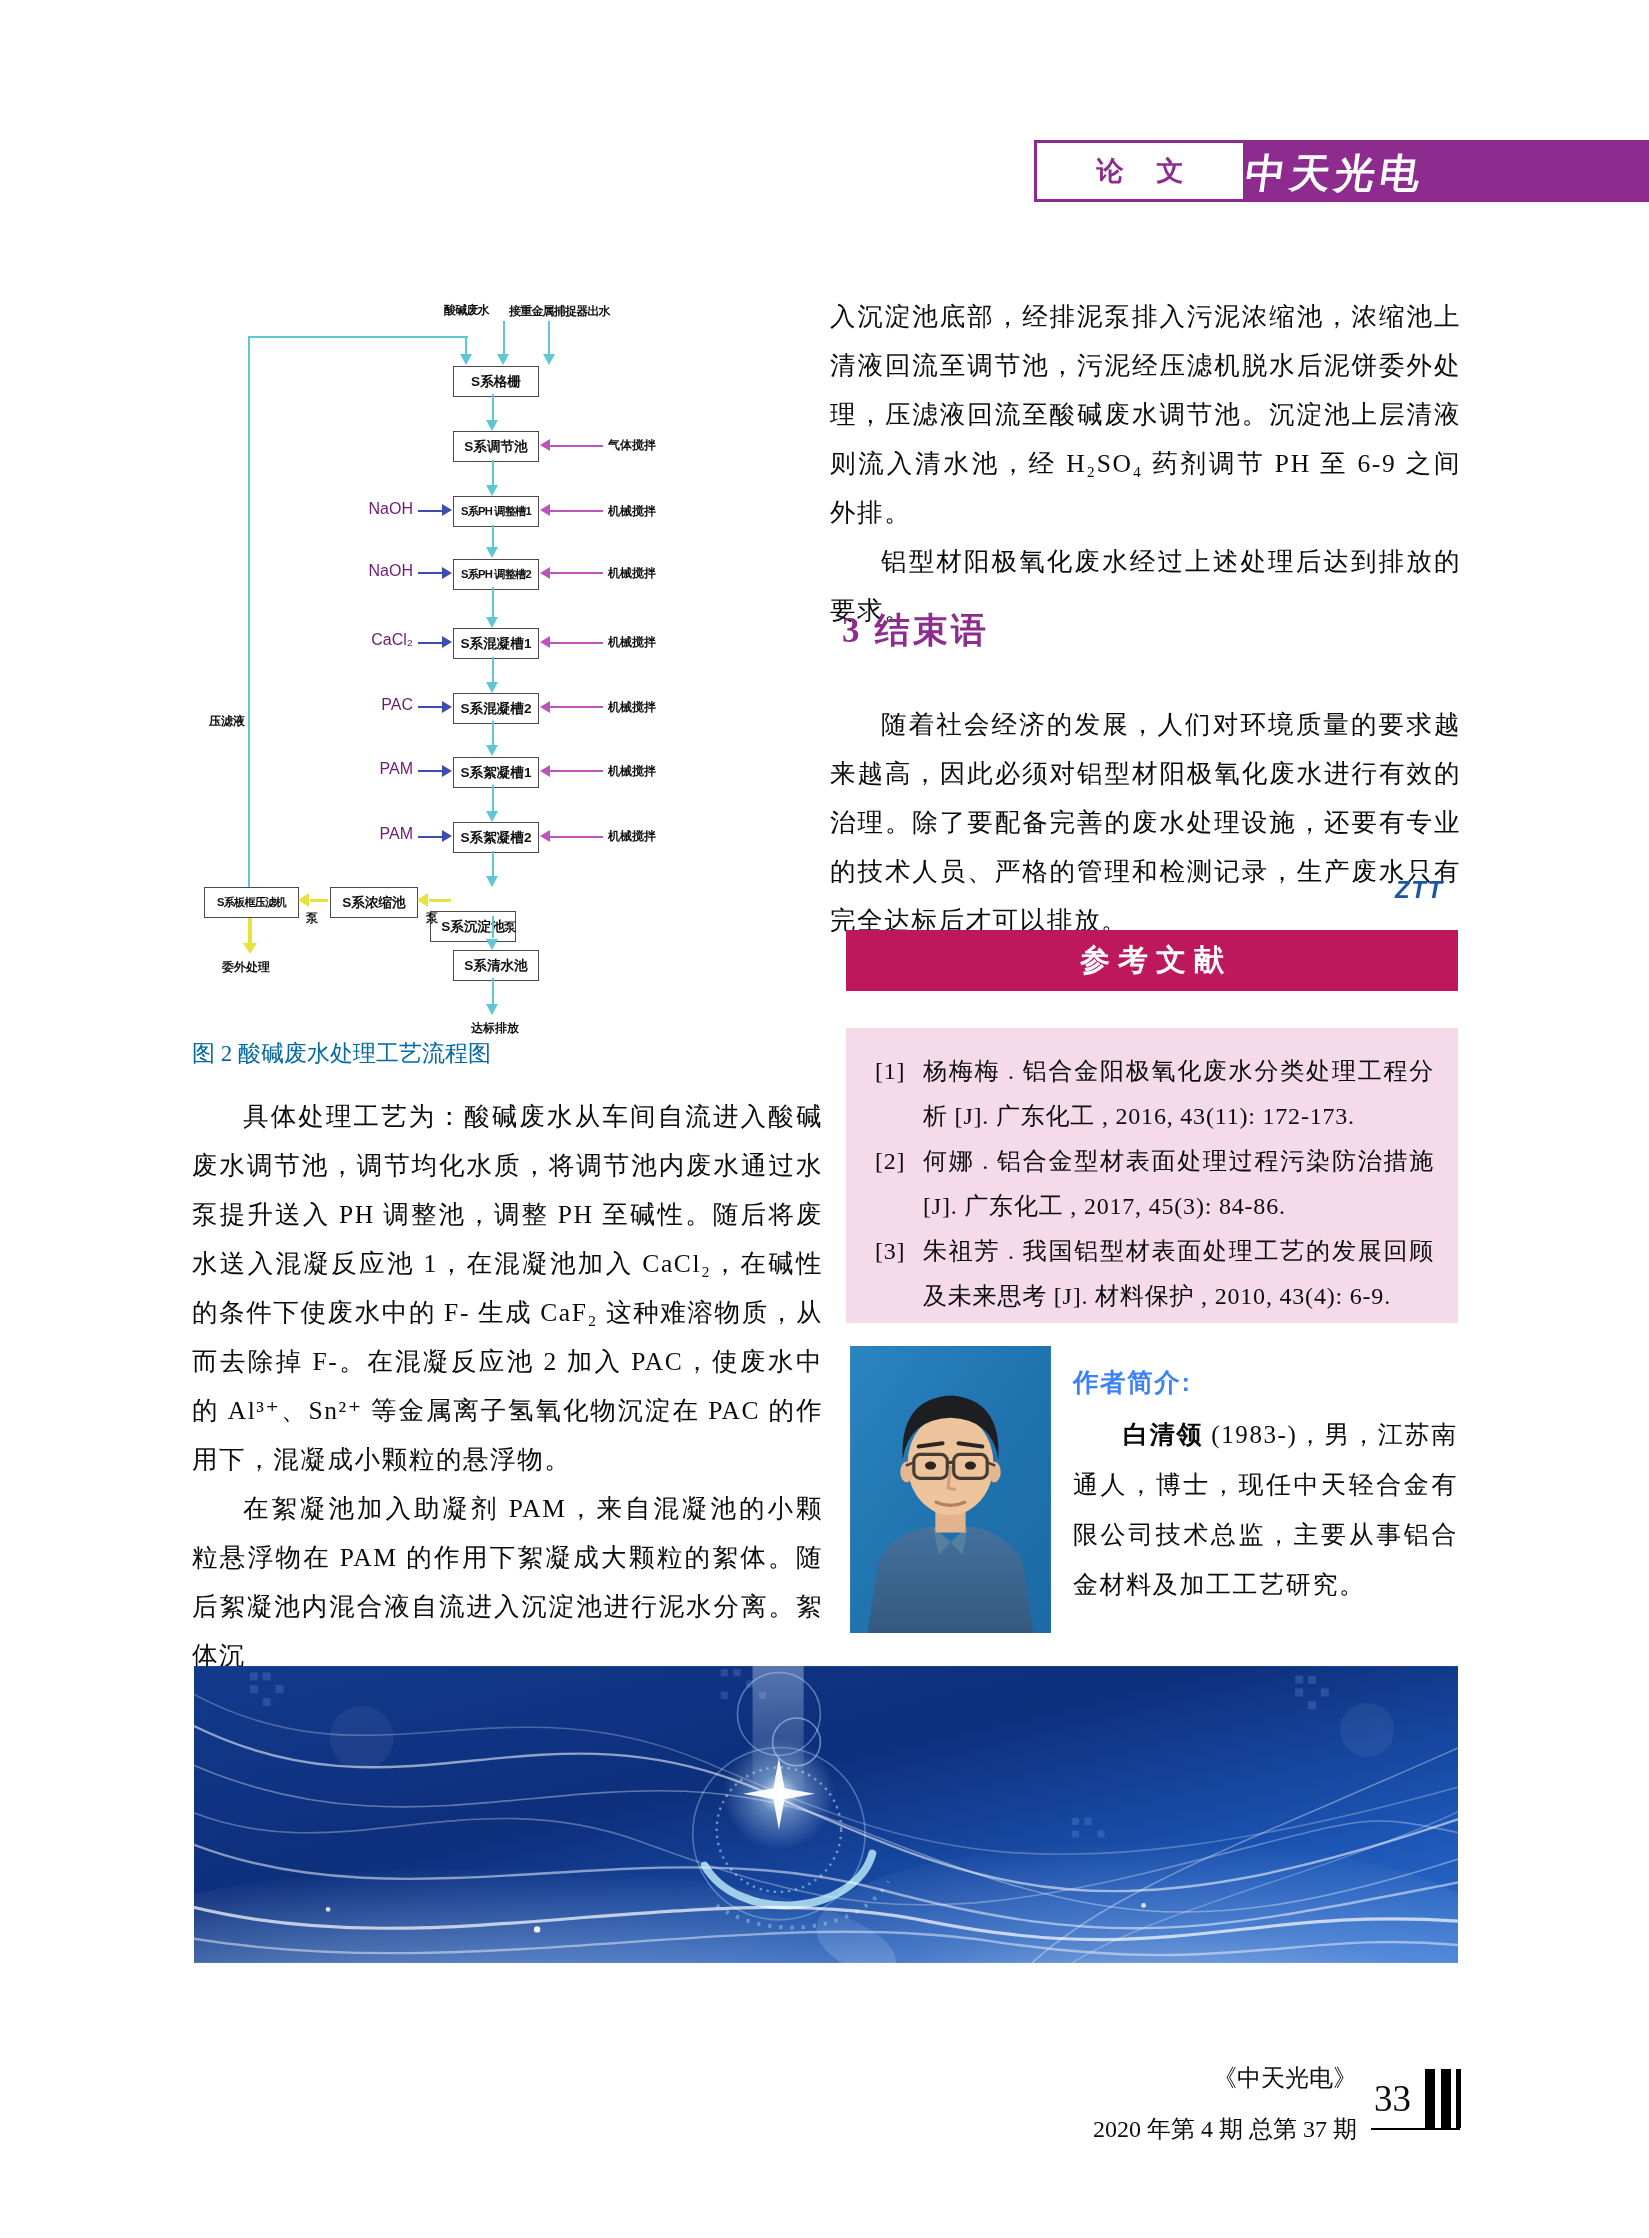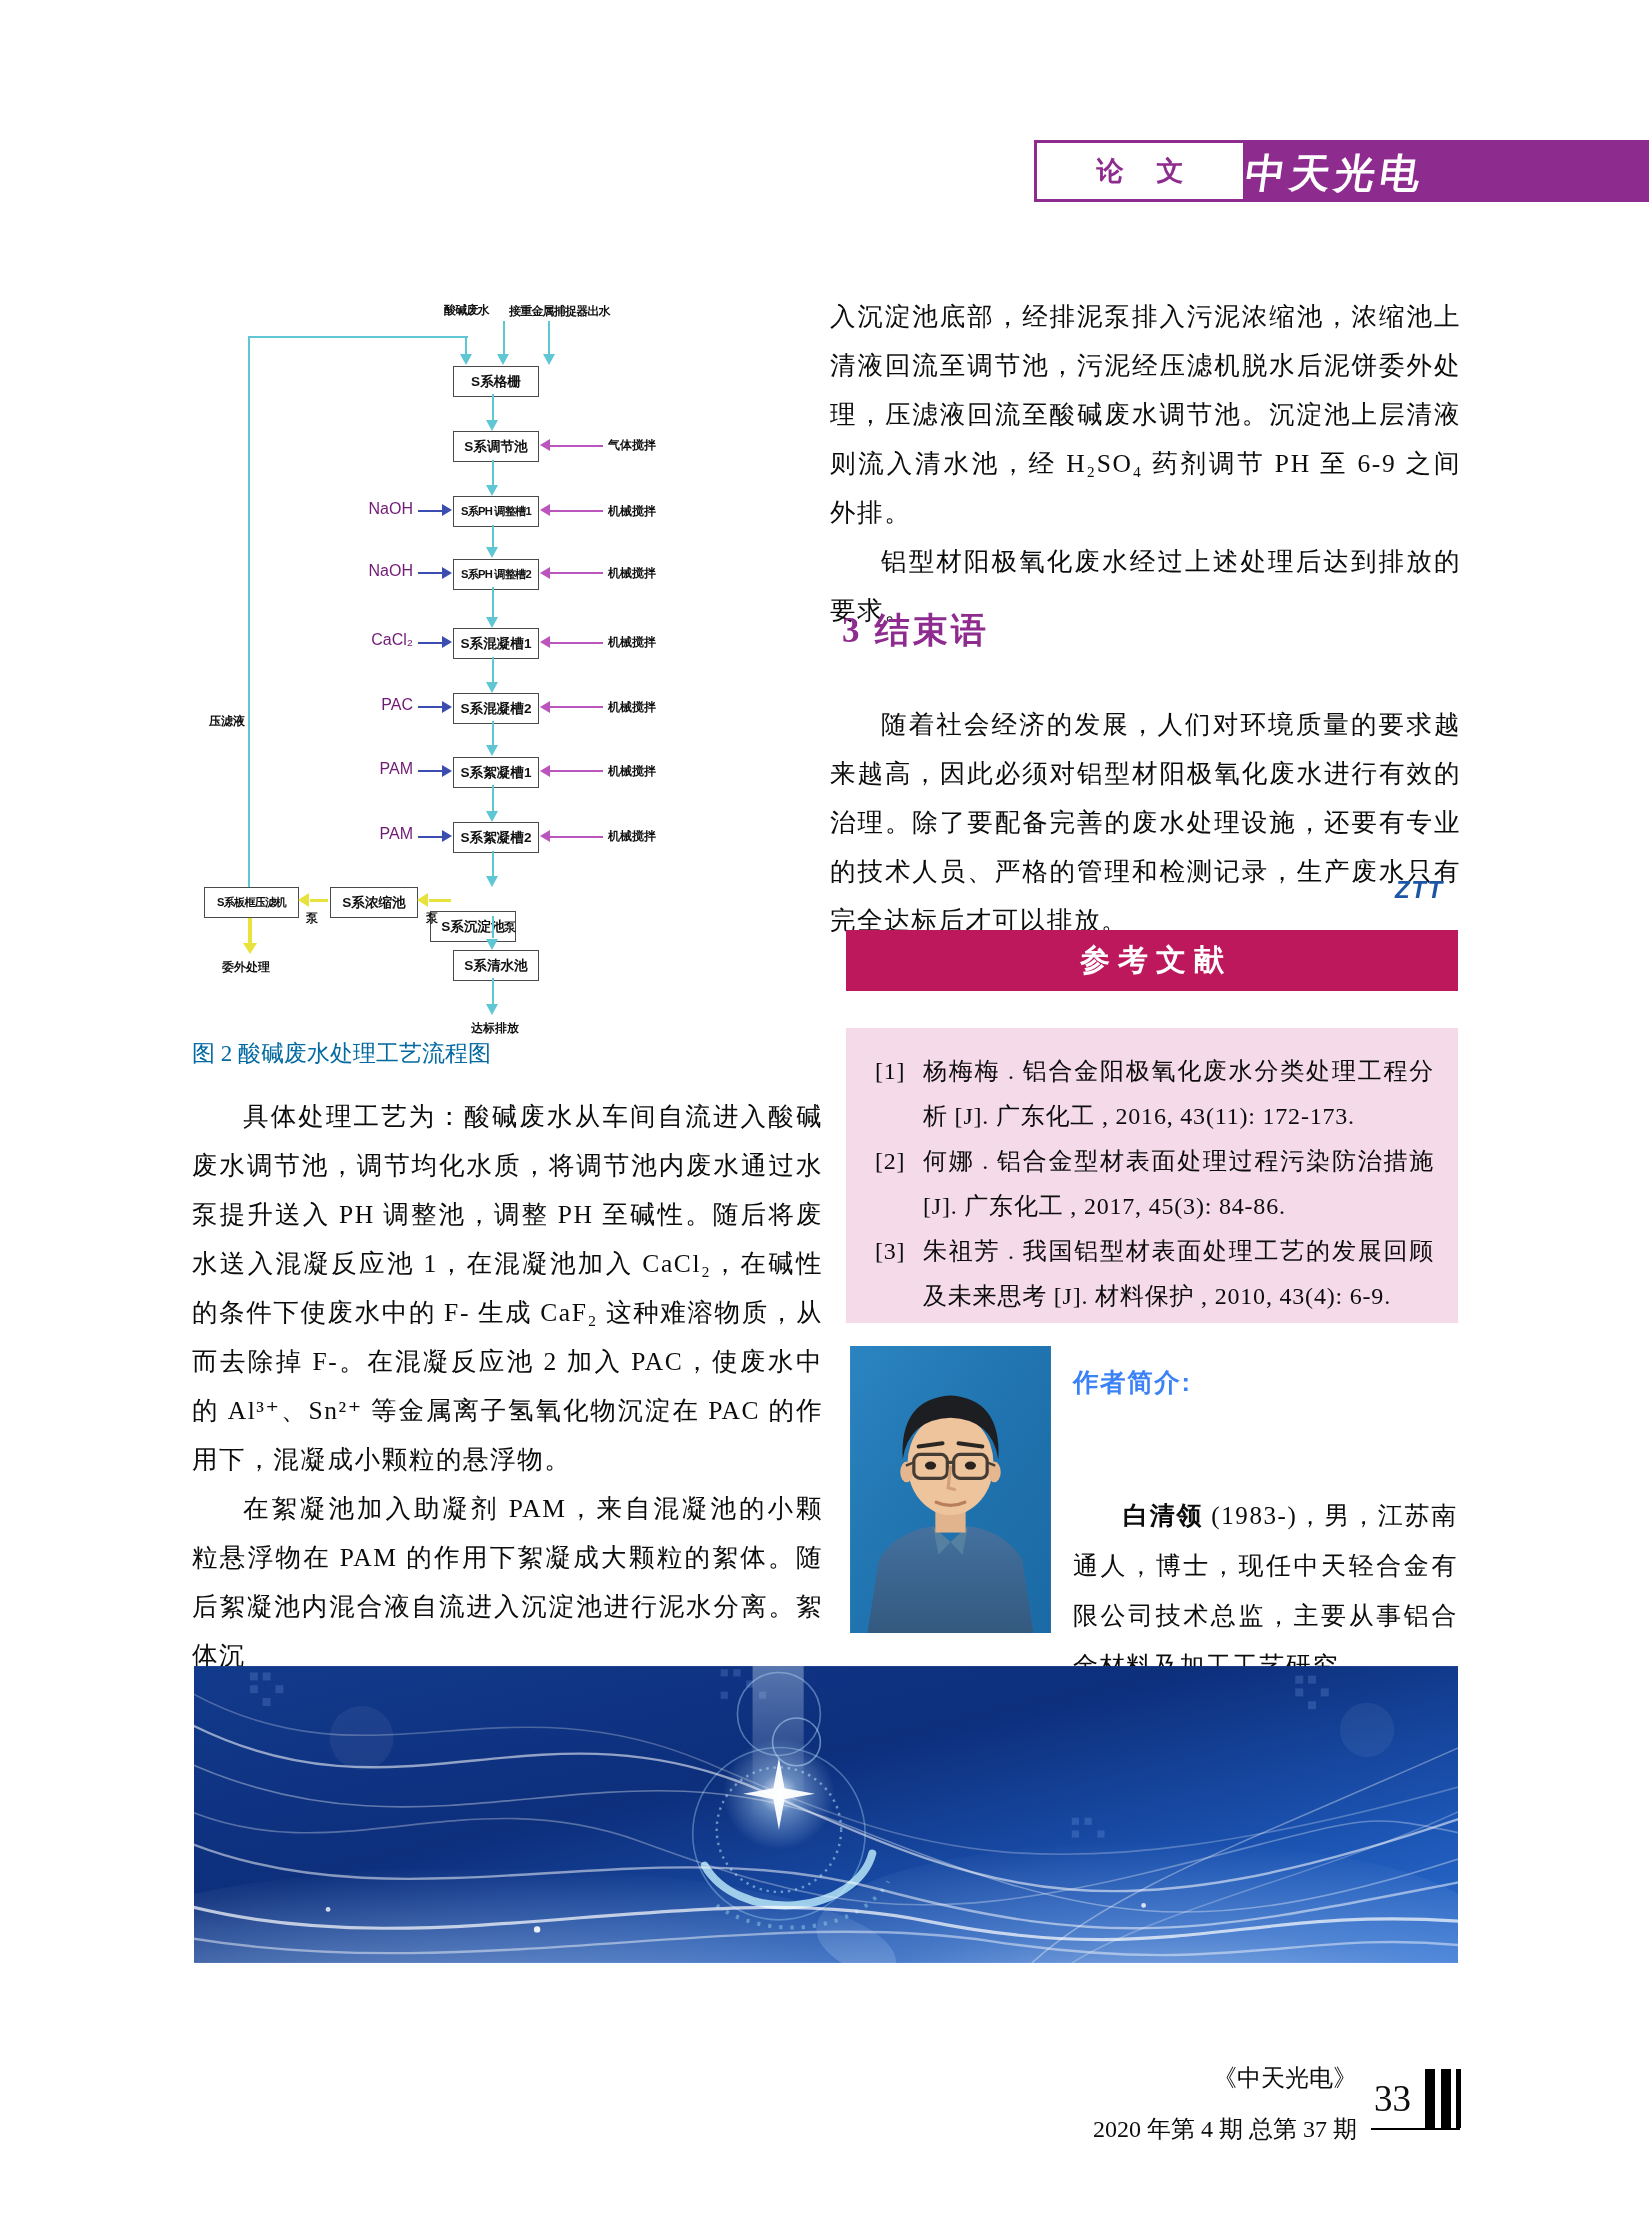--- a/index.html
+++ b/index.html
@@ -53,21 +53,21 @@
   .refbox{position:absolute;left:846px;top:1028px;width:612px;height:295px;background:#f5dbe9;
           padding-top:21px;box-sizing:border-box;}
   .ref{position:relative;padding:0 24px 0 77px;font-size:24px;line-height:45px;color:#0c0c0c;
        text-align:justify;letter-spacing:0.8px;}
   .refno{position:absolute;left:29px;top:0;}
 
   
   .photo{position:absolute;left:850px;top:1346px;width:201px;height:287px;}
   .bio-label{position:absolute;left:1073px;top:1365px;font-size:25.5px;font-weight:bold;color:#3b82f6;
              font-family:"Liberation Sans","DejaVu Sans",sans-serif;letter-spacing:1.6px;}
-  .bio{position:absolute;left:1073px;top:1490px;width:385px;font-size:25px;line-height:50px;
+  .bio{position:absolute;left:1073px;top:1409px;width:385px;font-size:25px;line-height:50px;
        letter-spacing:1.6px;text-align:justify;color:#0c0c0c;}
   .bio p{margin:0;text-indent:2em;}
   .bio .bname{font-weight:bold;font-family:"Liberation Sans","DejaVu Sans",sans-serif;}
 
   
   .banner{position:absolute;left:194px;top:1666px;width:1264px;height:297px;overflow:hidden;}
 
   
   .ft-txt{position:absolute;left:990px;top:2053px;width:367px;text-align:right;
           font-size:24px;line-height:51px;color:#0c0c0c;}

